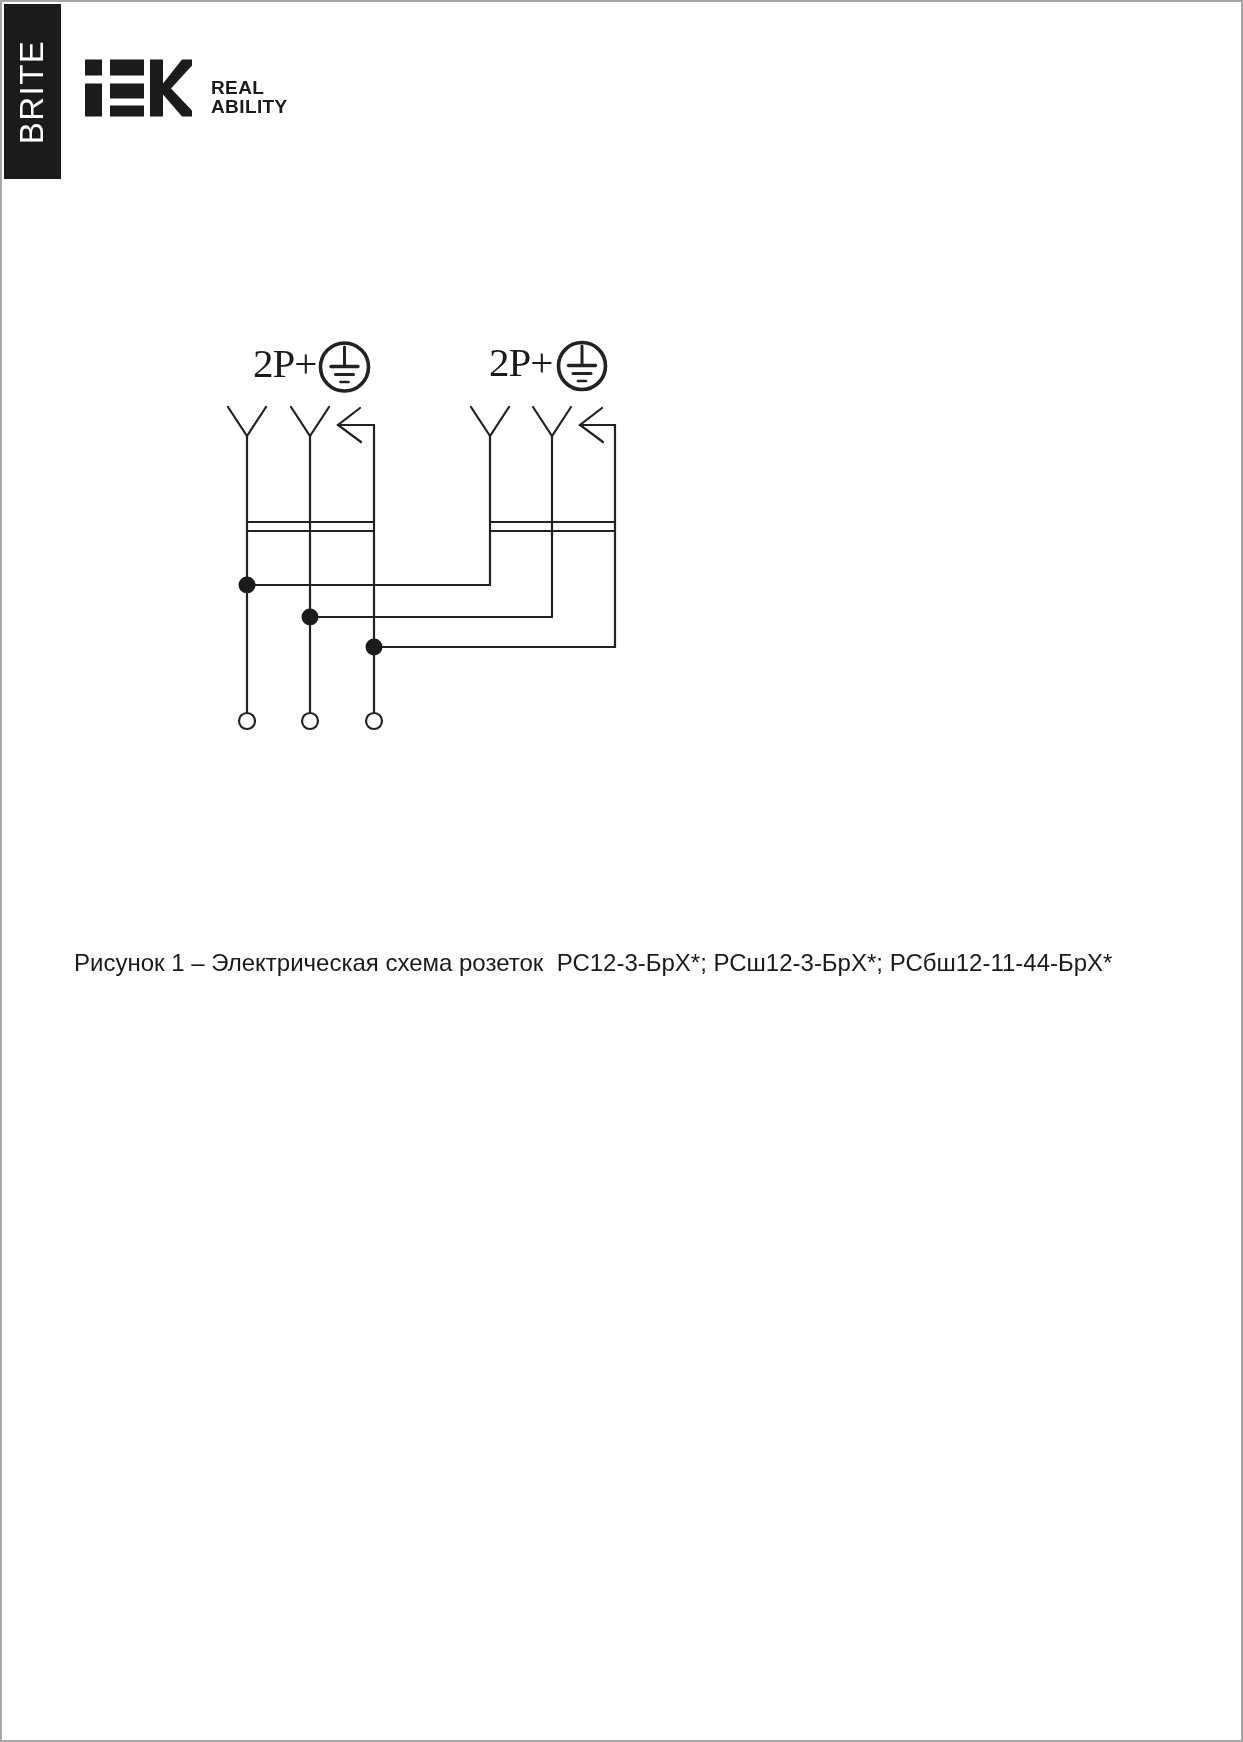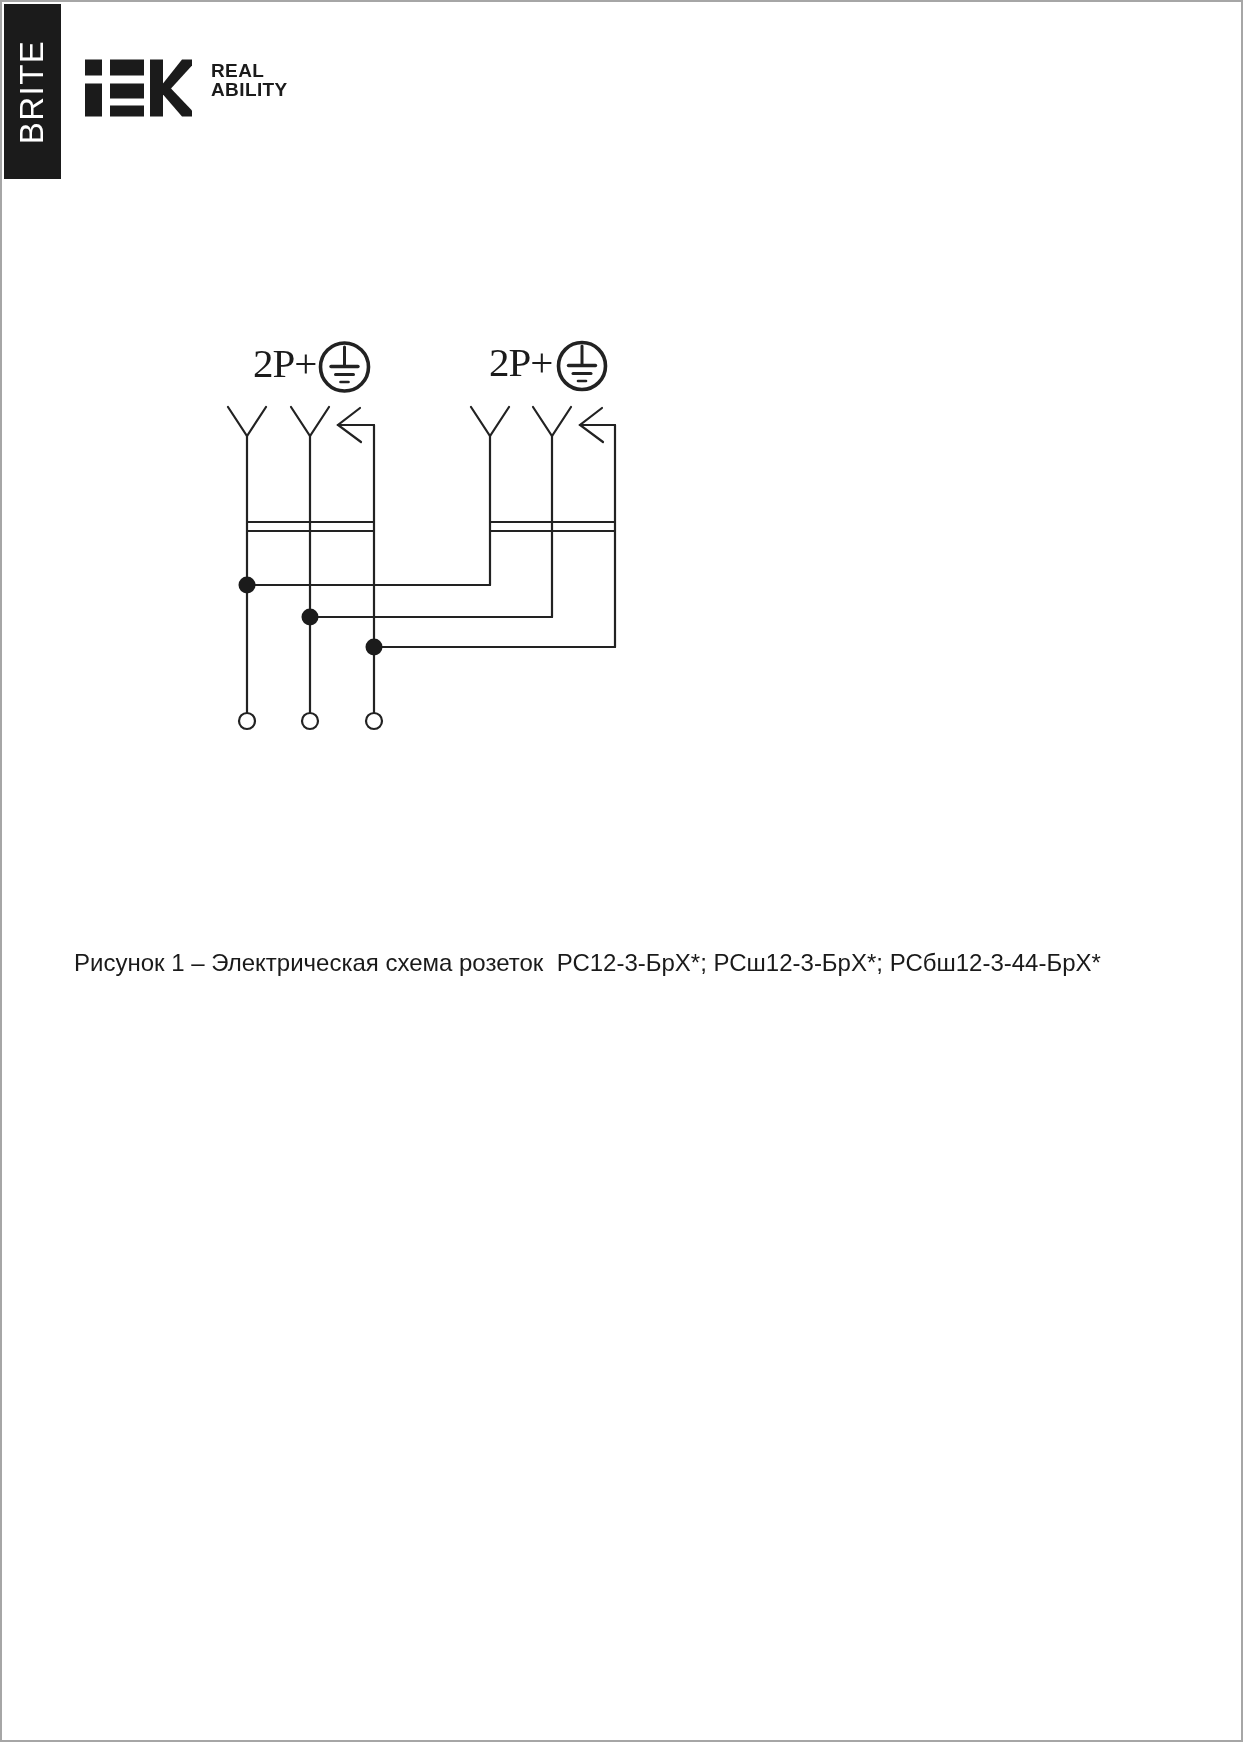--- a/index.html
+++ b/index.html
@@ -37,21 +37,21 @@
   
   .logo-wrap {
     position: absolute;
     left: 83px; top: 57px;
     display: flex;
     align-items: flex-start;
   }
   .iek-logo { width: 107px; height: 58px; display: block; }
   .tagline {
     margin-left: 19px;
-    margin-top: 4px;
+    margin-top: 21px;
     font-weight: bold;
     font-size: 19px;
     line-height: 16px;
     letter-spacing: 0.4px;
     color: #1b1b1b;
   }
   .tagline div { margin-bottom: 3px; }
 
   
   .schematic {
@@ -180,15 +180,15 @@
       </g>
 
       <g fill="#ffffff">
         <circle cx="245" cy="719" r="8"></circle>
         <circle cx="308" cy="719" r="8"></circle>
         <circle cx="372" cy="719" r="8"></circle>
       </g>
     </g>
   </svg>
 
-  <div class="caption">Рисунок 1 – Электрическая схема розеток  РС12-3-БрХ*; РСш12-3-БрХ*; РСбш12-3-44-БрХ*</div>
+  <div class="caption">Рисунок 1 – Электрическая схема розеток  РС12-3-БрХ*; РСш12-3-БрХ*; РСбш12-11-44-БрХ*</div>
 
 </div>
 
 </body></html>

